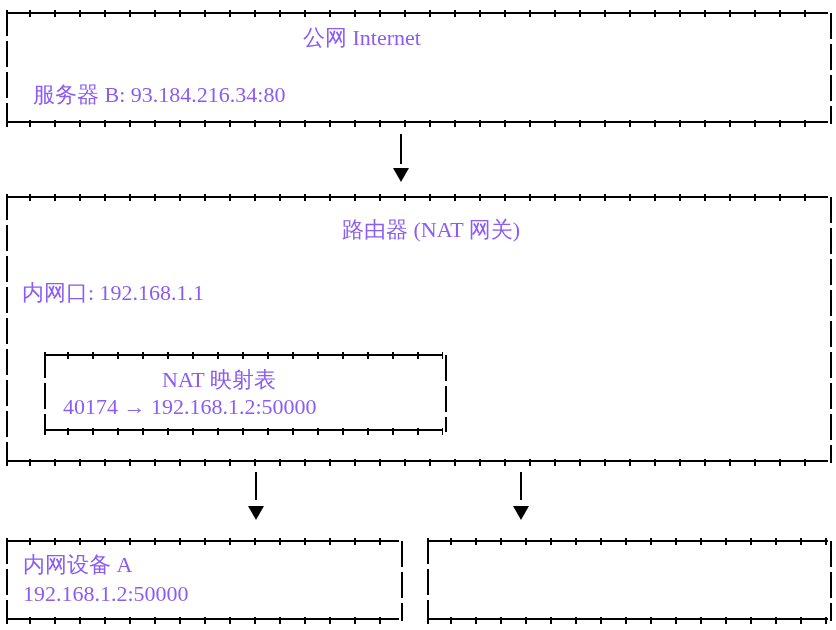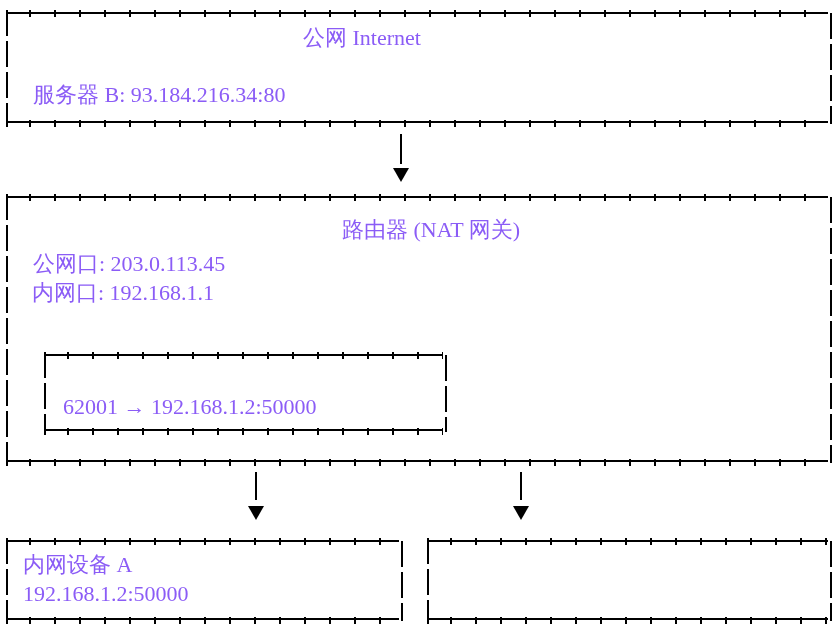--- a/index.html
+++ b/index.html
@@ -63,21 +63,21 @@
   #box-internet { left: 6px;  top: 10px;  width: 822px; height: 117px; }
   #box-router   { left: 6px;  top: 194px; width: 822px; height: 272px; }
   #box-nat      { left: 44px; top: 352px; width: 399px; height: 83px;  }
   #box-dev-a    { left: 6px;  top: 538px; width: 393px; height: 86px;  }
   #box-dev-c    { left: 427px;top: 538px; width: 401px; height: 86px;  }
   
   #t-internet-title { left: 303px; top: 27px;  }
   #t-server-b       { left: 33px;  top: 84px;  }
   #t-router-title   { left: 302px; top: 219px; margin-left: 40px; }
   #t-wan            { left: 33px;  top: 253px; }
-  #t-lan            { left: 32px;  top: 282px; }
+  #t-lan            { left: 22px;  top: 282px; }
   #t-nat-title      { left: 162px; top: 369px; }
   #t-nat-map        { left: 63px;  top: 396px; }
   #t-dev-a-title    { left: 23px;  top: 554px; }
   #t-dev-a-addr     { left: 23px;  top: 583px; }
   #t-dev-c-title    { left: 446px; top: 554px; }
   #t-dev-c-addr     { left: 446px; top: 583px; }
   
   #arrow1-line { left: 400px; top: 134px; height: 30px; }
   #arrow1-head { left: 393px; top: 168px; }
   #arrow2-line { left: 255px; top: 472px; height: 28px; }
@@ -92,25 +92,25 @@
 
   <div id="box-internet" class="abox"></div>
   <div id="t-internet-title" class="t">公网 Internet</div>
   <div id="t-server-b" class="t">服务器 B: 93.184.216.34:80</div>
 
   <div id="arrow1-line" class="arrow-line"></div>
   <div id="arrow1-head" class="arrow-head"></div>
 
   <div id="box-router" class="abox"></div>
   <div id="t-router-title" class="t">路由器 (NAT 网关)</div>
-  <div id="t-wan" class="t">公网口: 203.0.113.45</div>
   <div id="t-lan" class="t">内网口: 192.168.1.1</div>
 
   <div id="box-nat" class="abox"></div>
-  <div id="t-nat-map" class="t">62001 → 192.168.1.2:50000</div>
+  <div id="t-nat-title" class="t">NAT 映射表</div>
+  <div id="t-nat-map" class="t">40174 → 192.168.1.2:50000</div>
 
   <div id="arrow2-line" class="arrow-line"></div>
   <div id="arrow2-head" class="arrow-head"></div>
   <div id="arrow3-line" class="arrow-line"></div>
   <div id="arrow3-head" class="arrow-head"></div>
 
   <div id="box-dev-a" class="abox"></div>
   <div id="t-dev-a-title" class="t">内网设备 A</div>
   <div id="t-dev-a-addr" class="t">192.168.1.2:50000</div>
 

